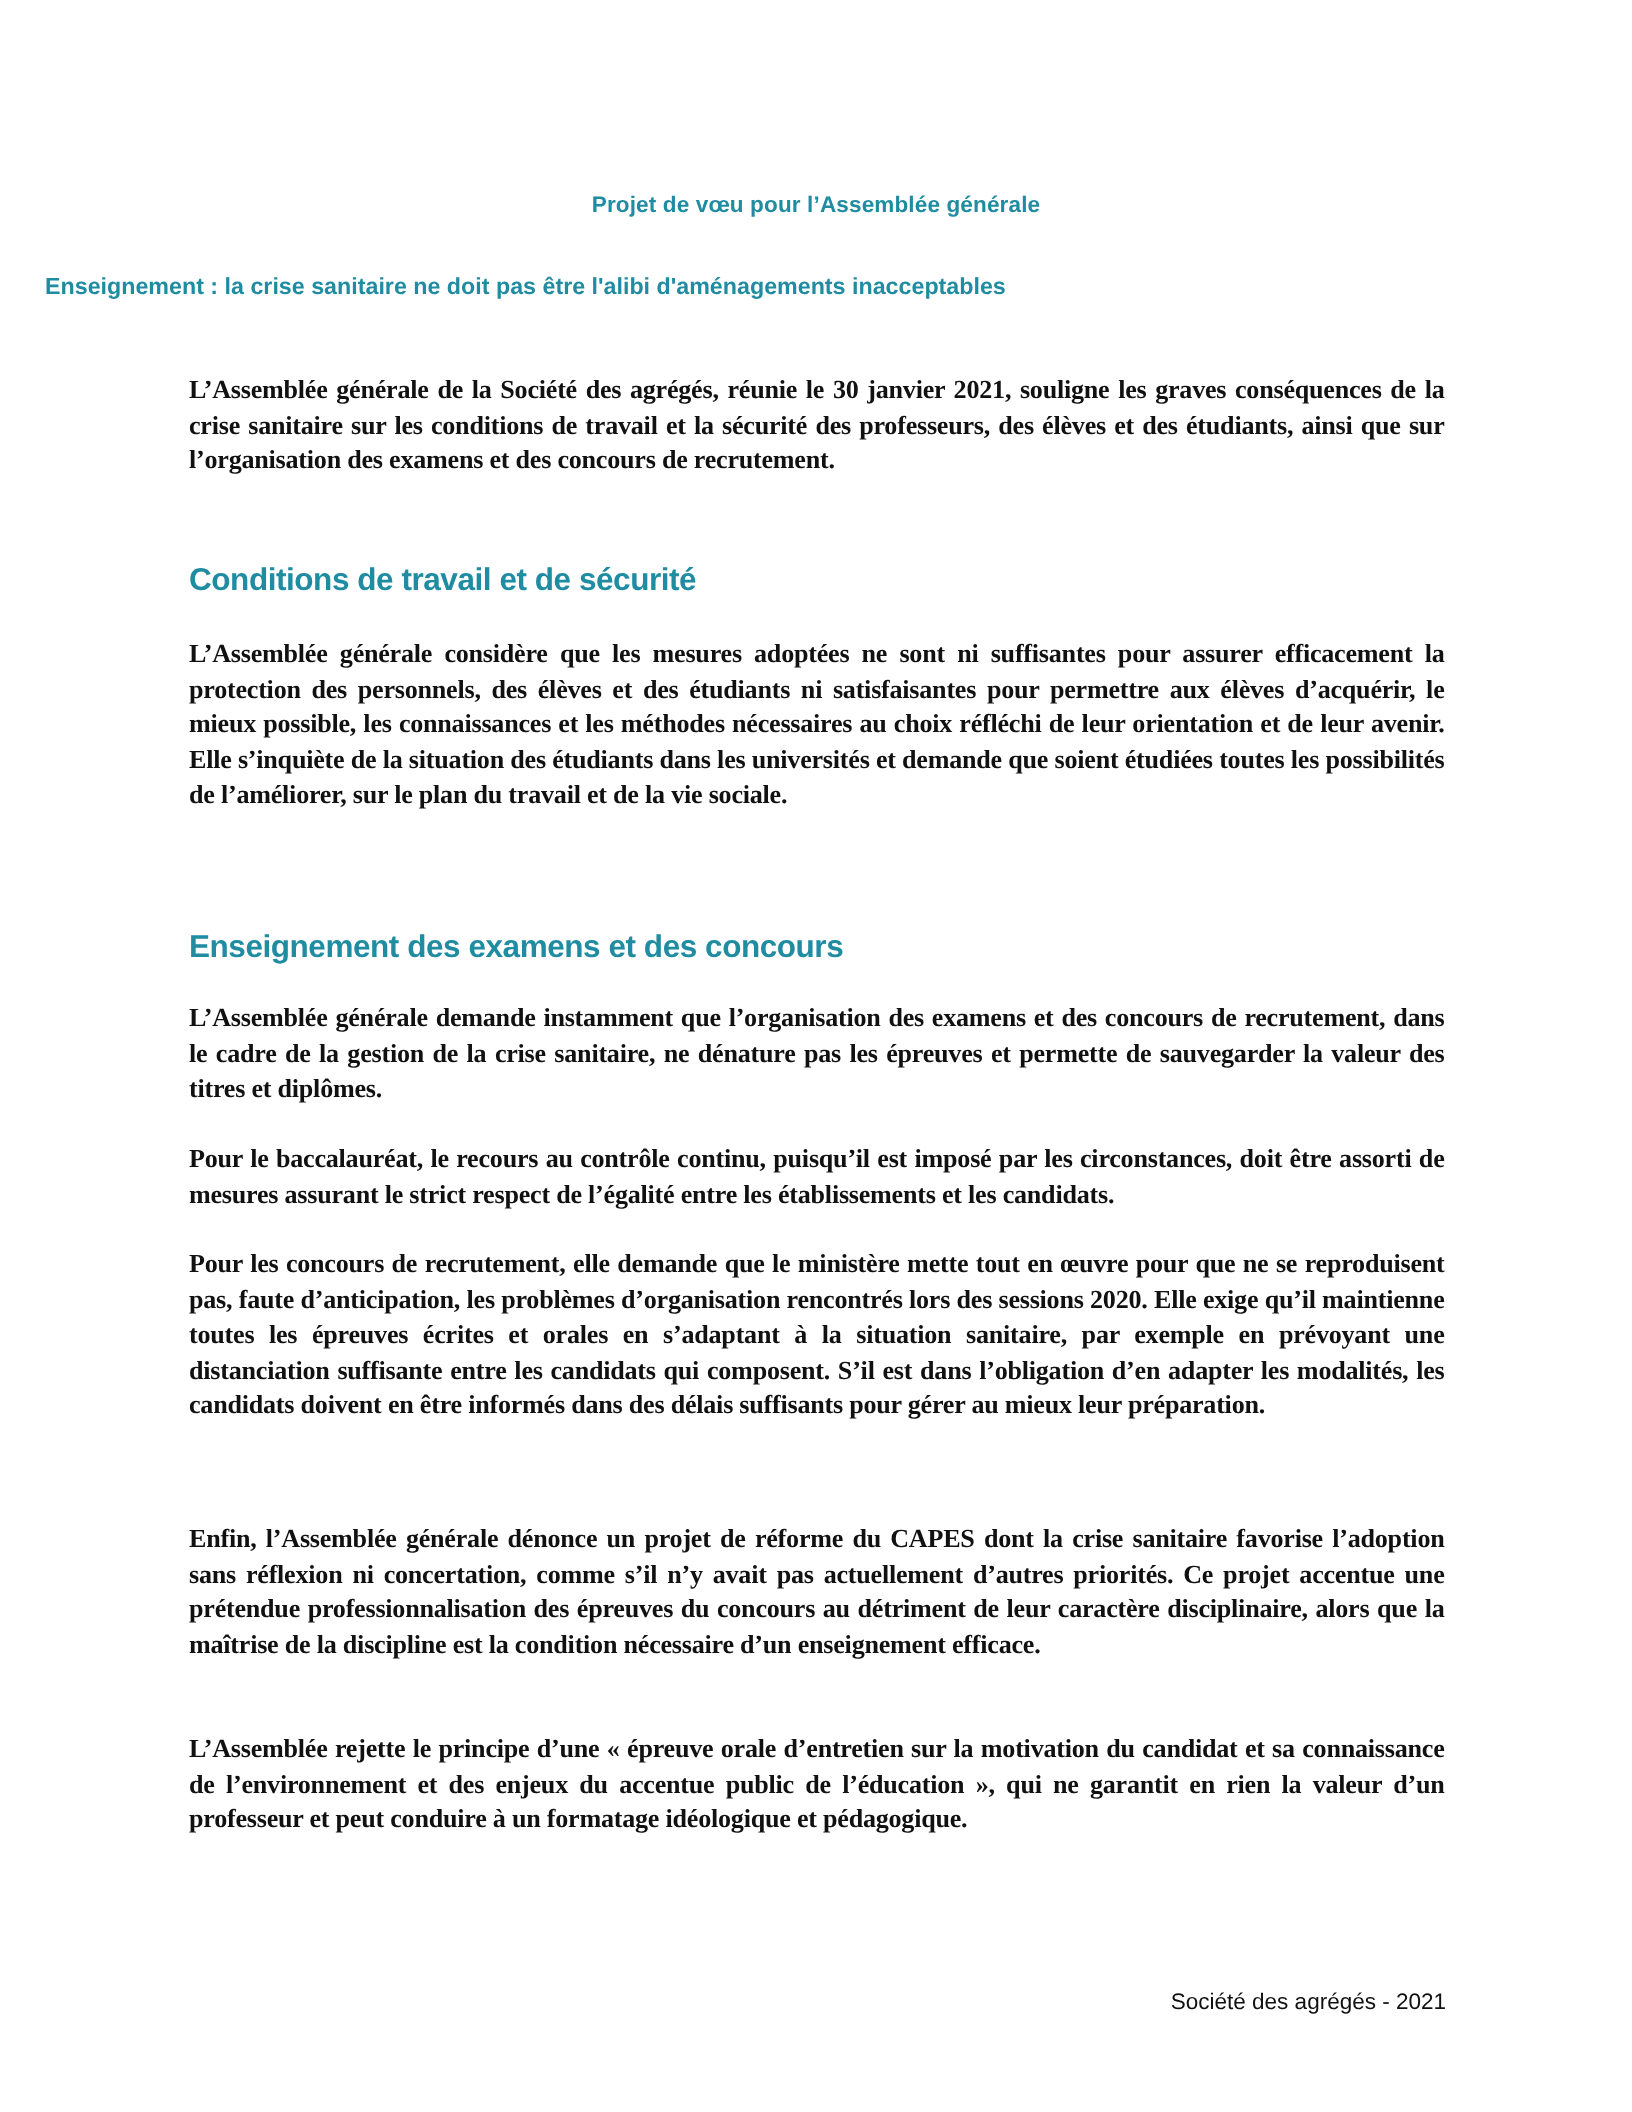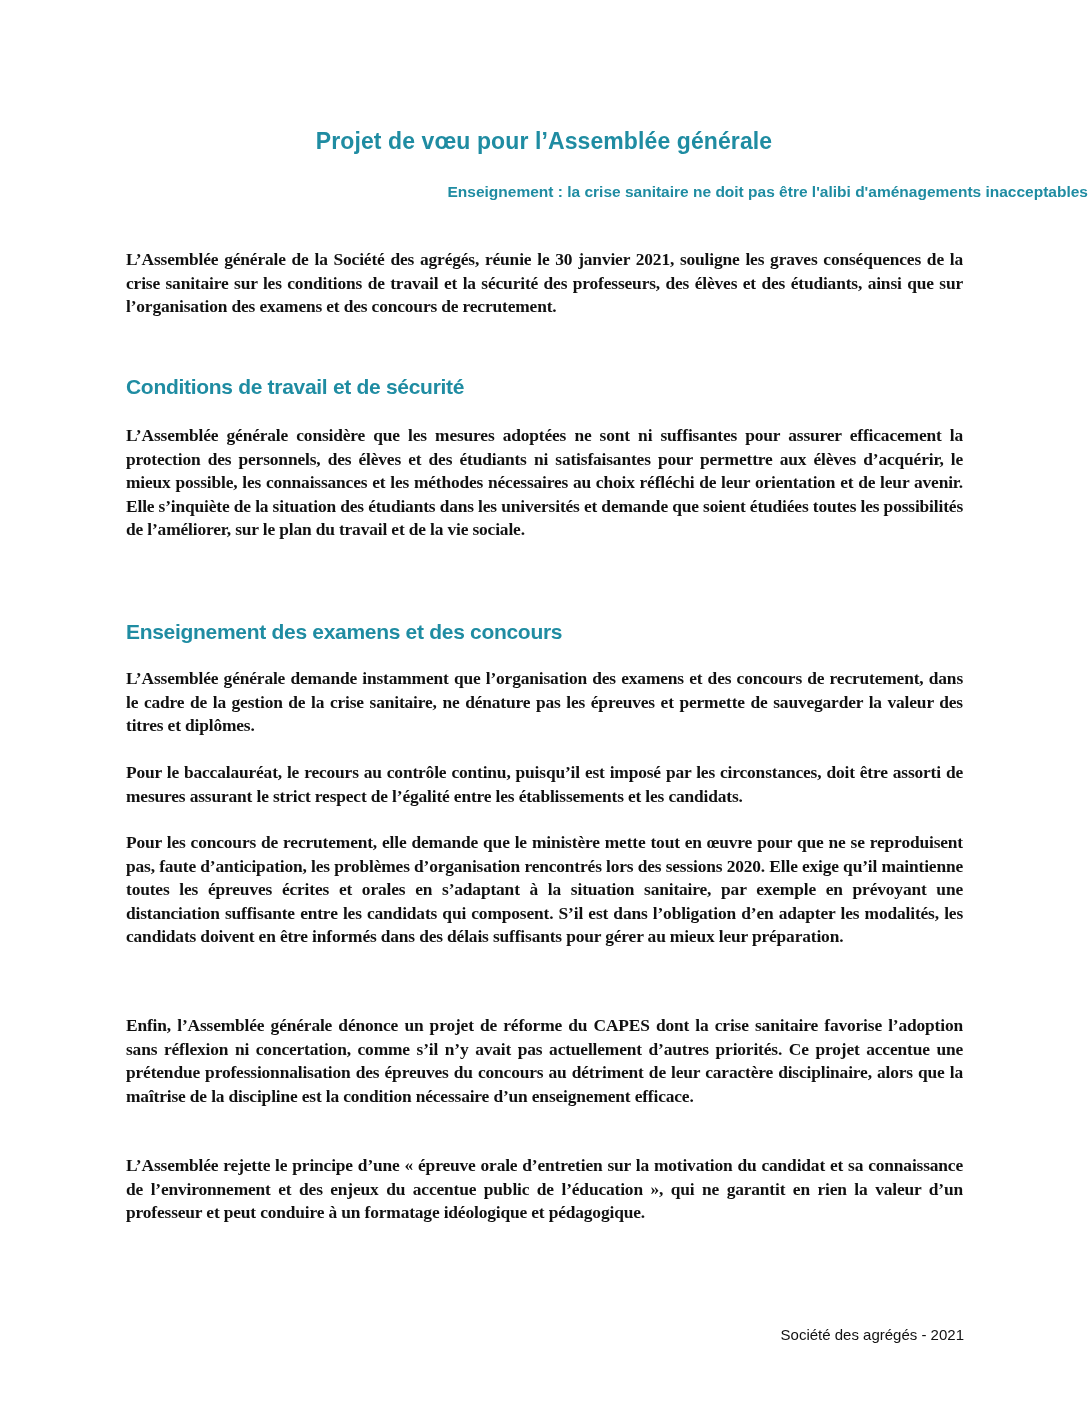--- a/index.html
+++ b/index.html
@@ -20,30 +20,30 @@
       height: 1408px;
       background: #ffffff;
     }
     .title {
       position: absolute;
       left: 0; right: 0;
       top: 128px;
       text-align: center;
       font-family: "Liberation Sans", sans-serif;
       font-weight: bold;
-      font-size: 23px;
+      font-size: 15px;
       color: #1f8ca2;
       margin: 0;
       letter-spacing: 0.1px;
     }
     .subtitle {
       position: absolute;
       left: 0; right: 0;
       top: 183px;
-      text-align: right;
+      text-align: left;
       font-family: "Liberation Sans", sans-serif;
       font-weight: bold;
       font-size: 15.5px;
       color: #1f8ca2;
       margin: 0;
       padding-left: 30px;
     }
     .heading {
       position: absolute;
       left: 126px;

